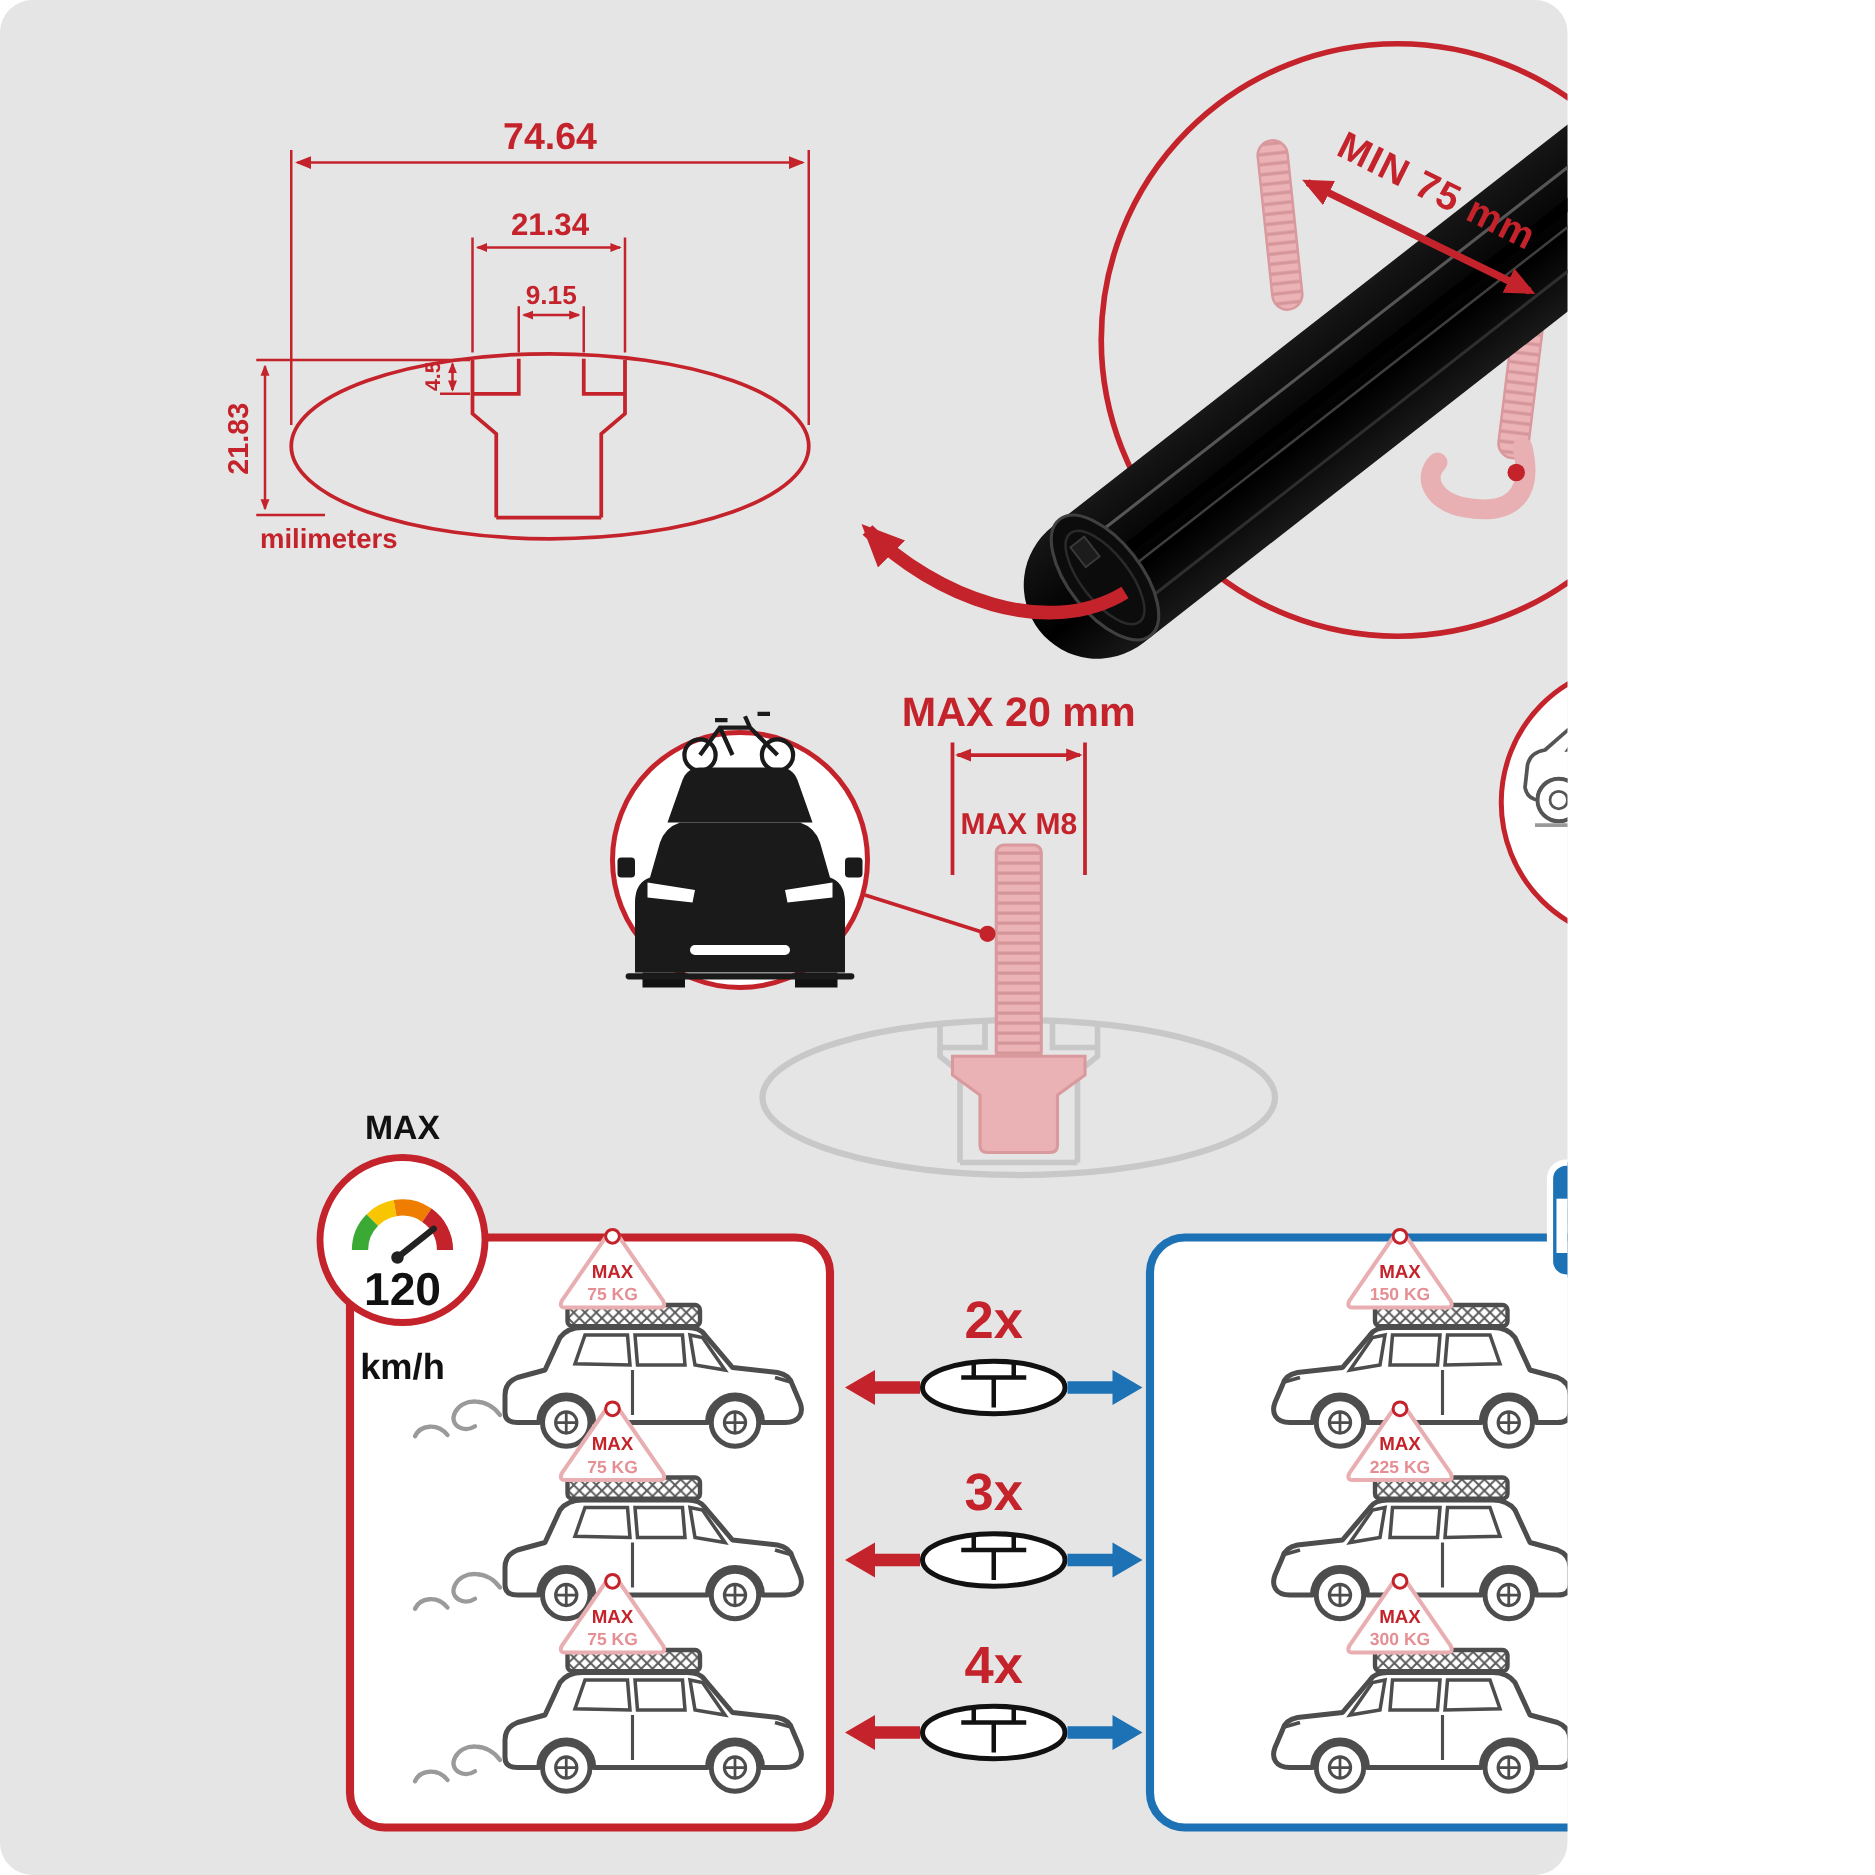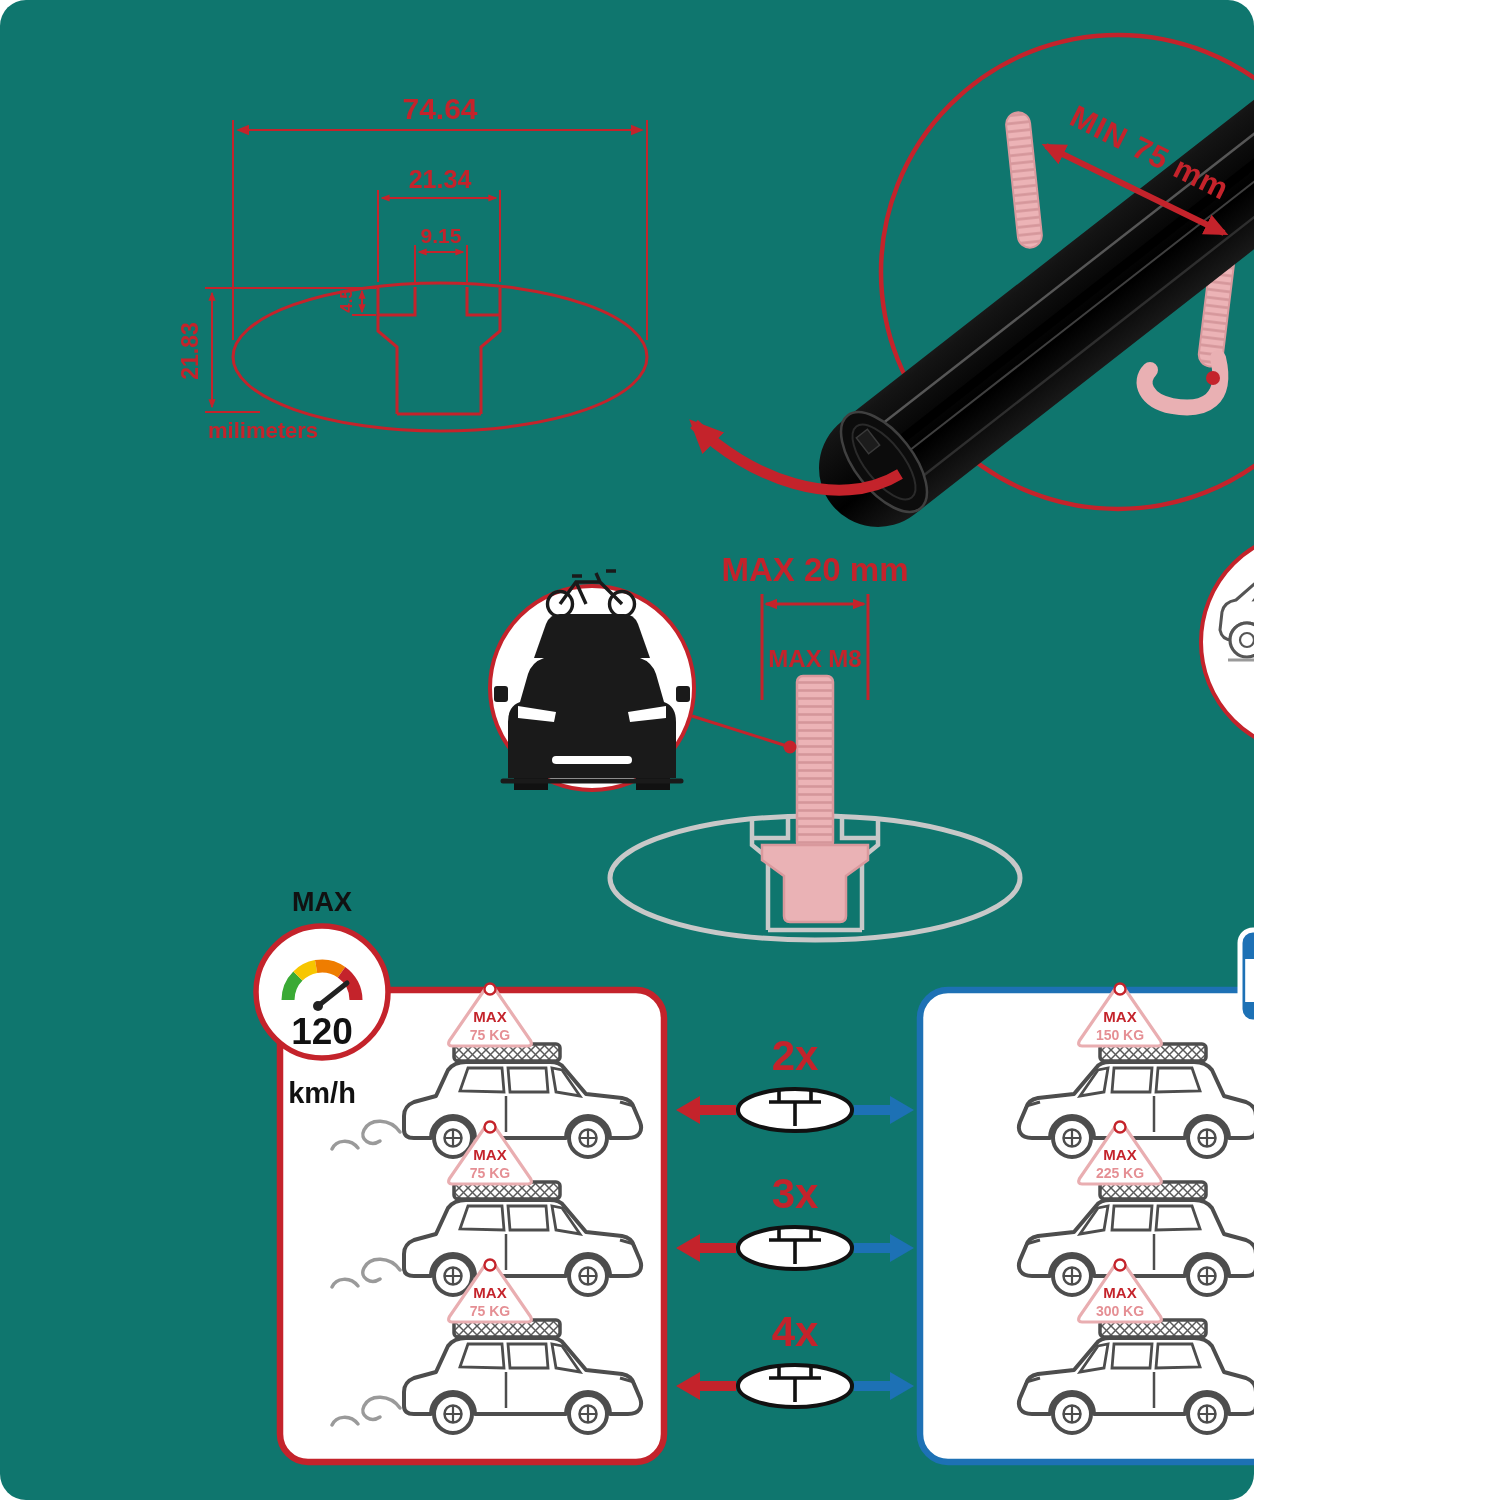--- a/index.html
+++ b/index.html
@@ -1,16 +1,16 @@
 <!DOCTYPE html>
 <html><head>
 <meta charset="utf-8">
 <style>
   html,body{margin:0;padding:0;background:#fff;}
-  #stage{position:relative;width:1254px;height:1500px;background:#0f766e;overflow:hidden;border-radius:26px;}
+  #stage{position:relative;width:1254px;height:1500px;background:#e5e5e5;overflow:hidden;border-radius:26px;}
   svg text{font-family:"Liberation Sans","DejaVu Sans",sans-serif;}
   .redT{fill:#c4232b;font-weight:bold;}
   .blkT{fill:#111111;font-weight:bold;}
   .pinkT{fill:#e58f94;font-weight:bold;}
   .whtT{fill:#ffffff;font-weight:bold;}
 </style>
 </head>
 <body>
 
 <div id="stage">

